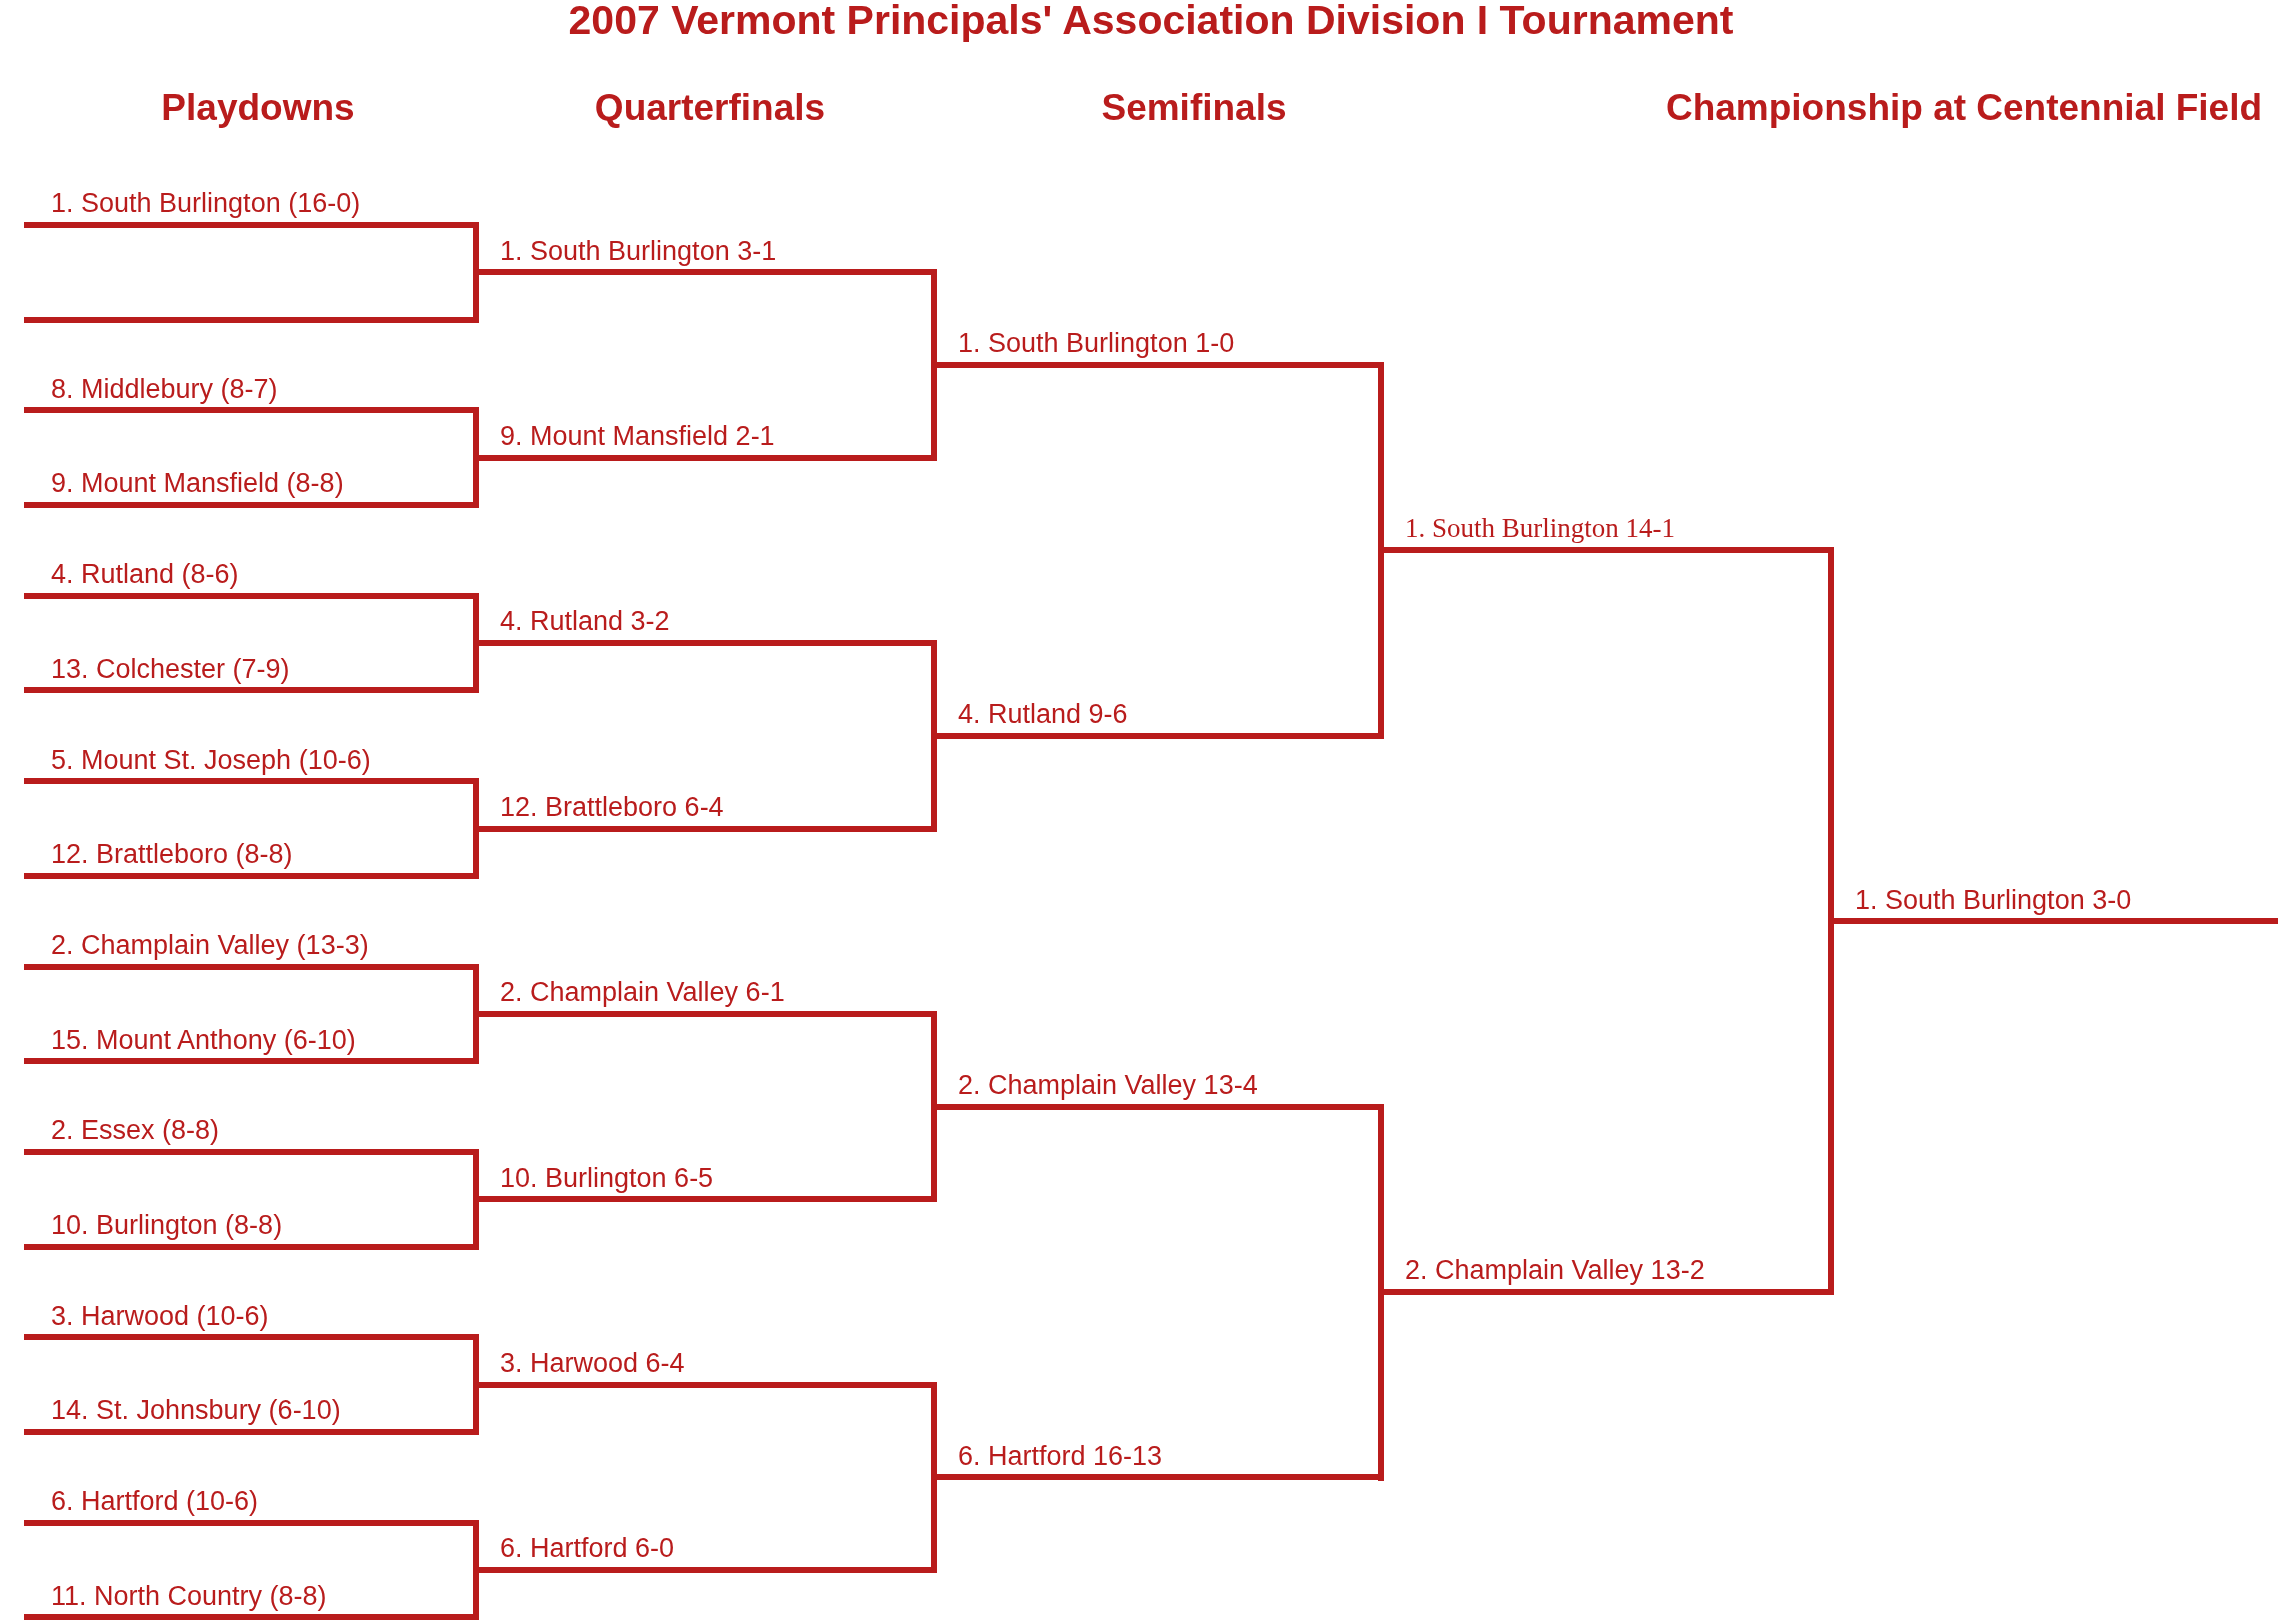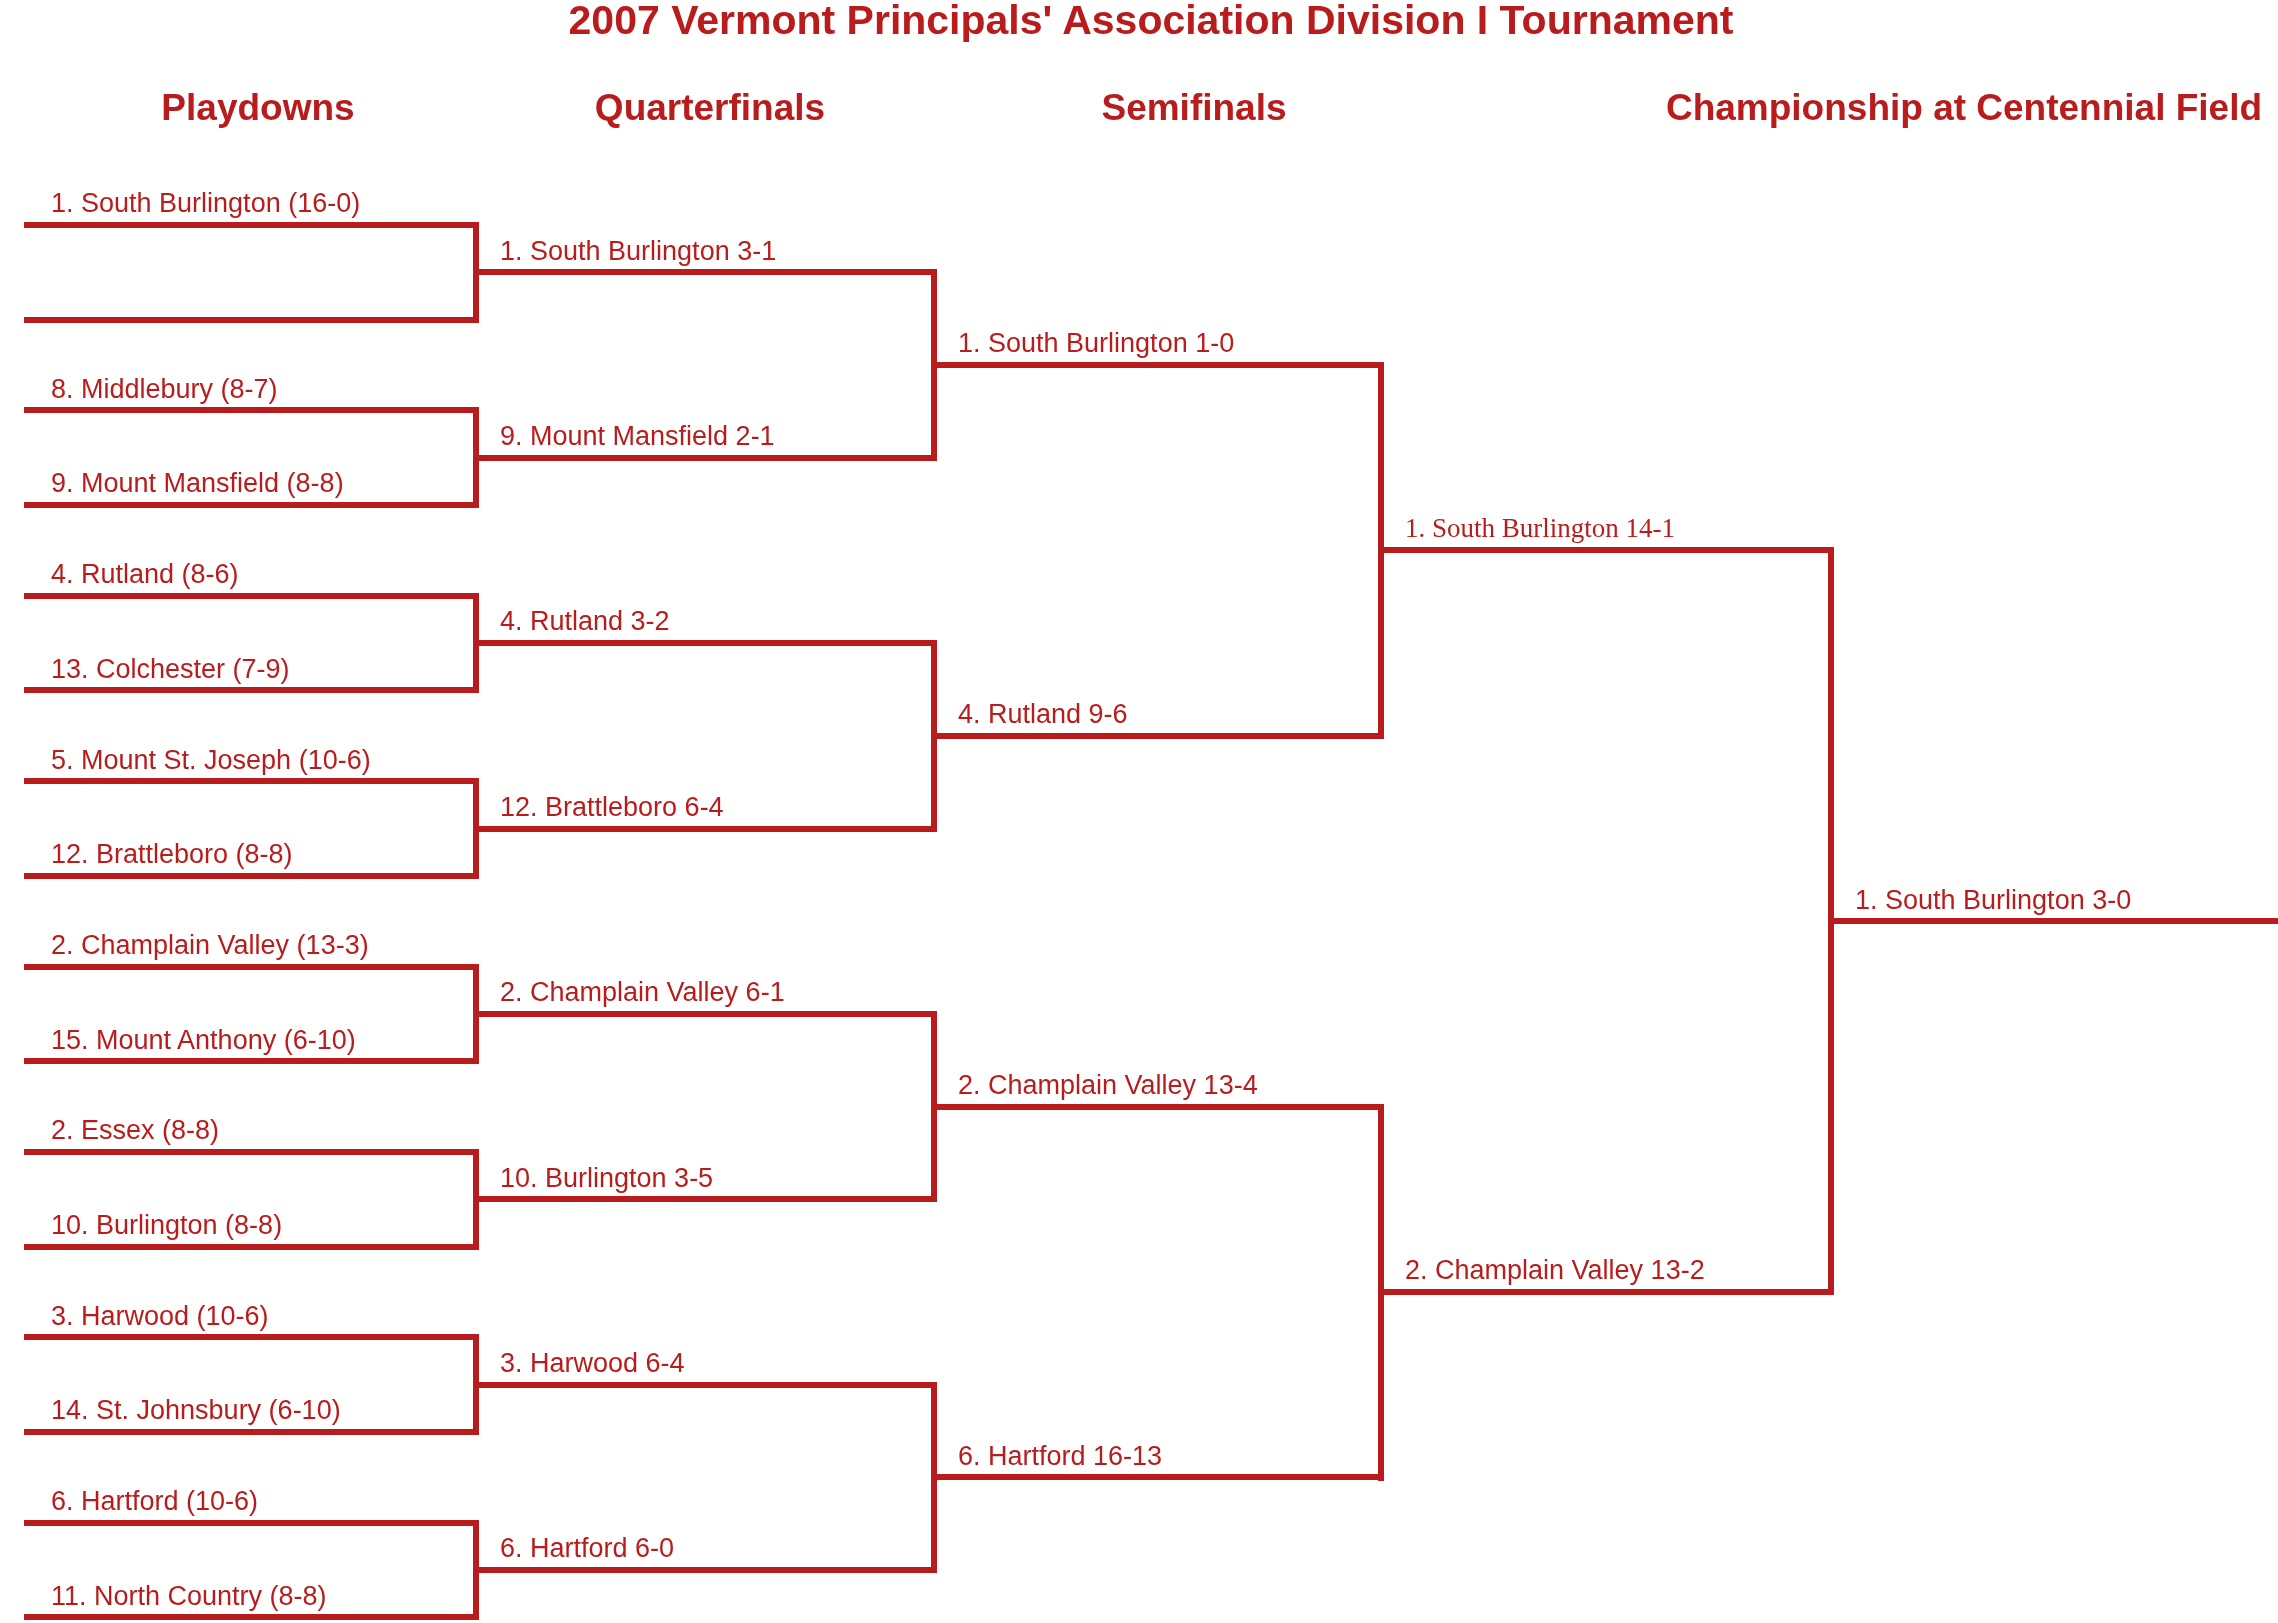--- a/index.html
+++ b/index.html
@@ -90,21 +90,21 @@
     <div class="hline" style="left: 461px; top: 640px; width: 464px;"></div>
     <div class="team-label" style="left: 488px; top: 602px;">4. Rutland 3-2</div>
     <div class="vline" style="left: 461px; top: 778px; height: 100px;"></div>
     <div class="hline" style="left: 461px; top: 826px; width: 464px;"></div>
     <div class="team-label" style="left: 488px; top: 788px;">12. Brattleboro 6-4</div>
     <div class="vline" style="left: 461px; top: 964px; height: 100px;"></div>
     <div class="hline" style="left: 461px; top: 1011px; width: 464px;"></div>
     <div class="team-label" style="left: 488px; top: 973px;">2. Champlain Valley 6-1</div>
     <div class="vline" style="left: 461px; top: 1149px; height: 100px;"></div>
     <div class="hline" style="left: 461px; top: 1196px; width: 464px;"></div>
-    <div class="team-label" style="left: 488px; top: 1159px;">10. Burlington 3-5</div>
+    <div class="team-label" style="left: 488px; top: 1159px;">10. Burlington 6-5</div>
     <div class="vline" style="left: 461px; top: 1334px; height: 100px;"></div>
     <div class="hline" style="left: 461px; top: 1382px; width: 464px;"></div>
     <div class="team-label" style="left: 488px; top: 1344px;">3. Harwood 6-4</div>
     <div class="vline" style="left: 461px; top: 1520px; height: 100px;"></div>
     <div class="hline" style="left: 461px; top: 1567px; width: 464px;"></div>
     <div class="team-label" style="left: 488px; top: 1529px;">6. Hartford 6-0</div>
     <div class="vline" style="left: 919px; top: 269px; height: 191px;"></div>
     <div class="hline" style="left: 919px; top: 362px; width: 453px;"></div>
     <div class="team-label" style="left: 946px; top: 324px; text-align: center;">1. South Burlington 1-0</div>
     <div class="vline" style="left: 919px; top: 640px; height: 191px;"></div>

